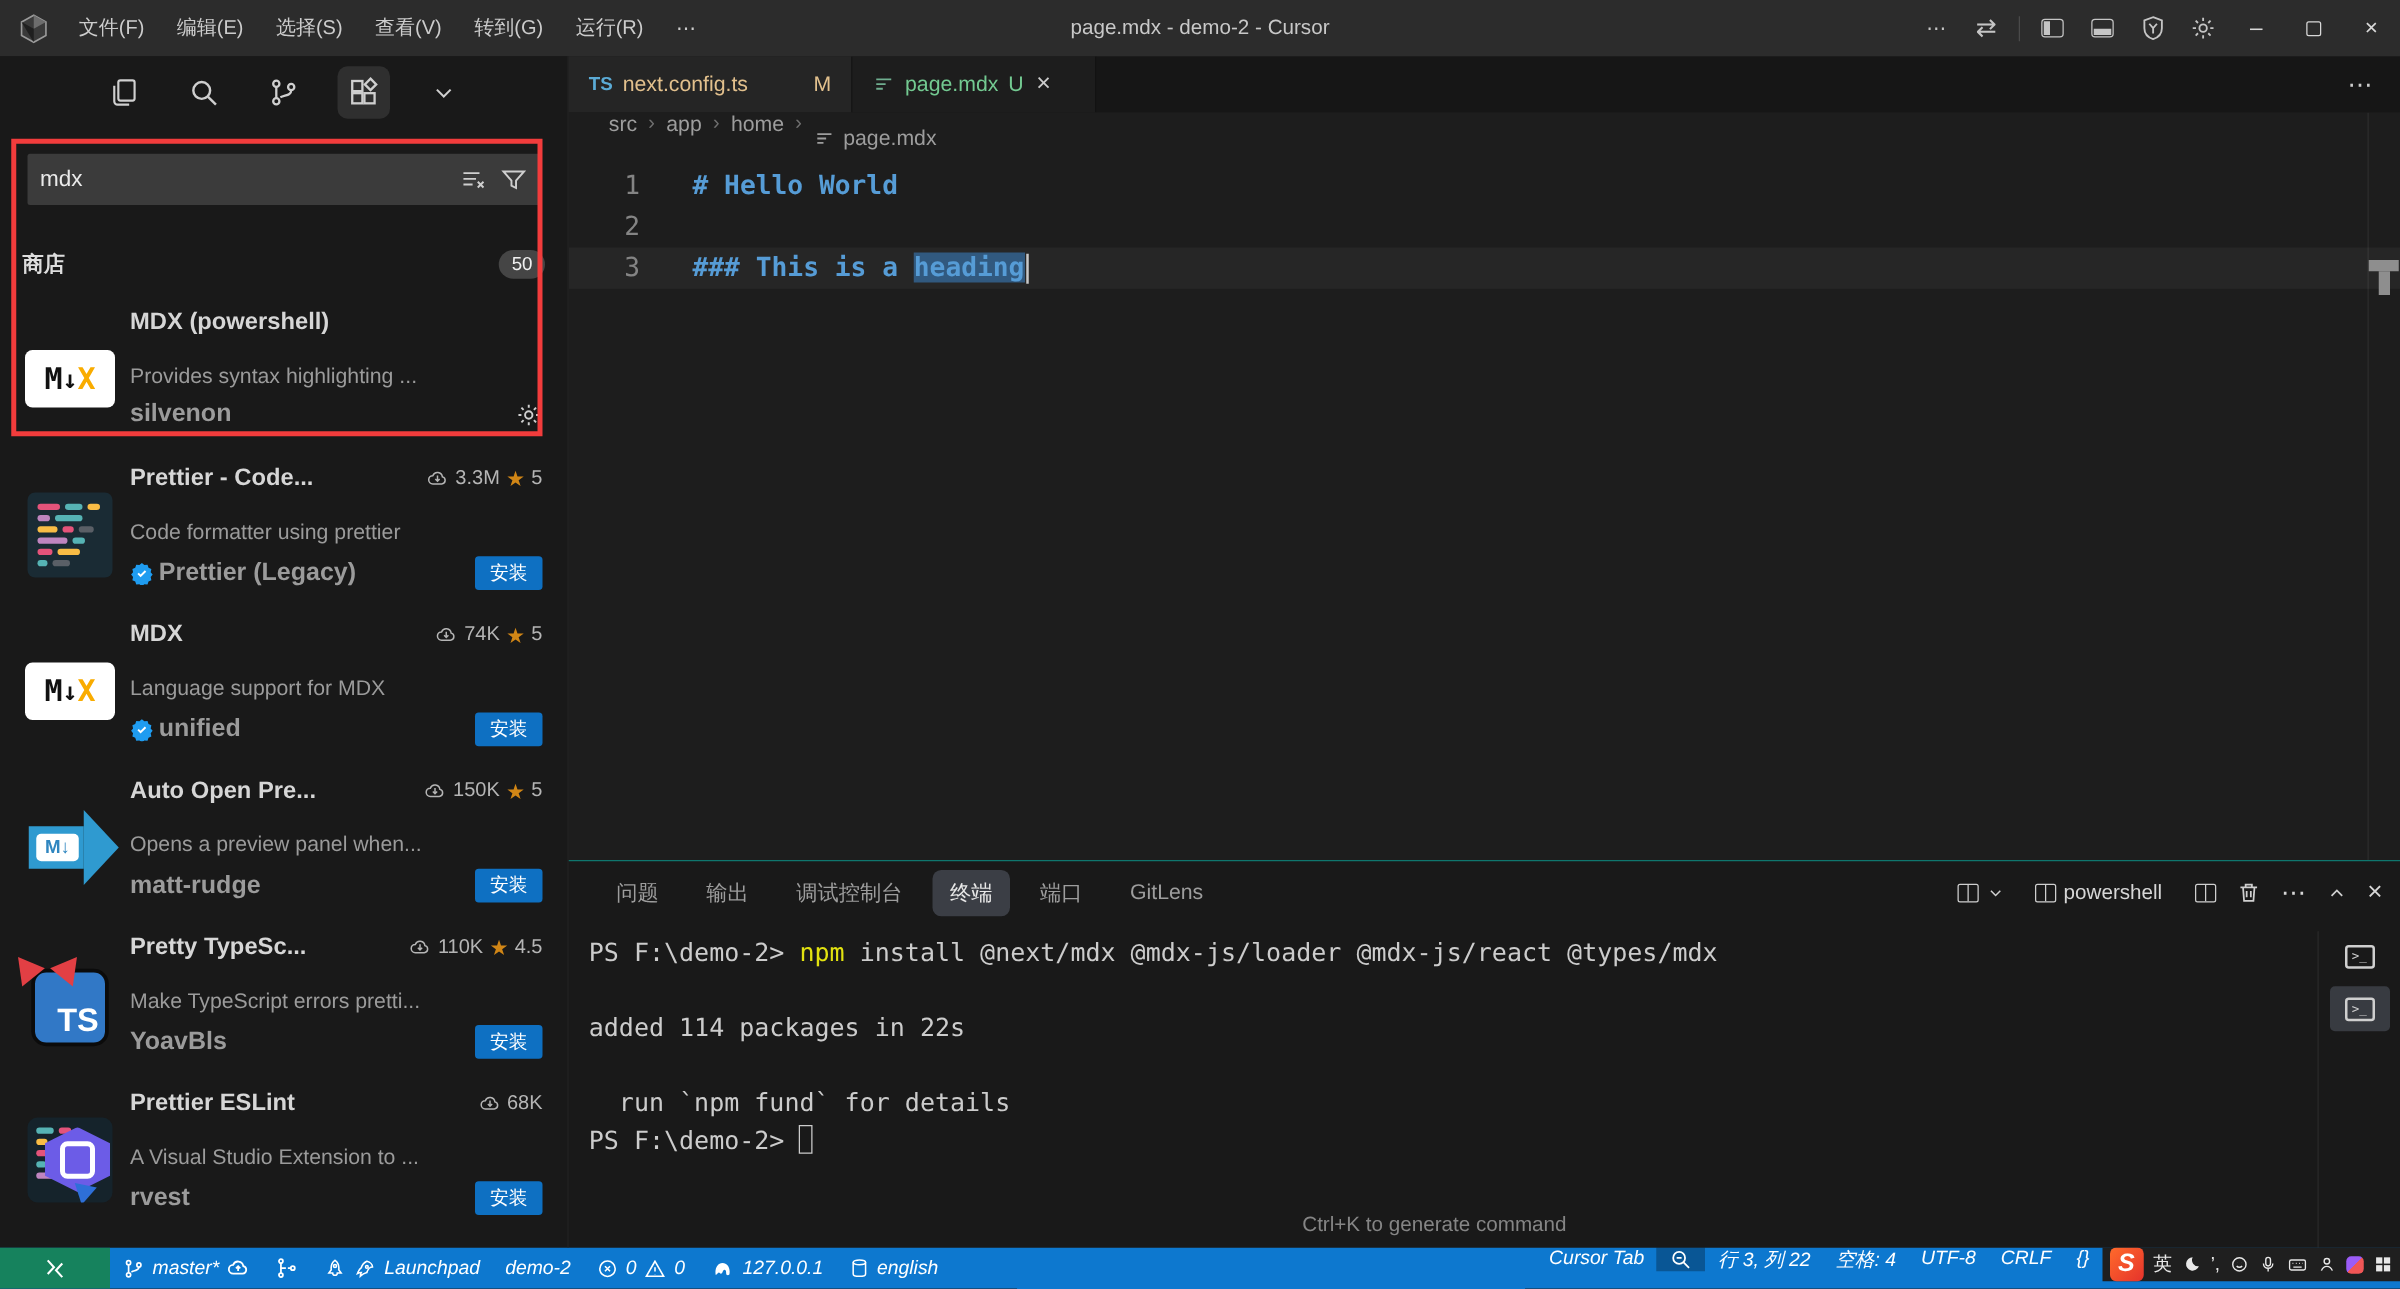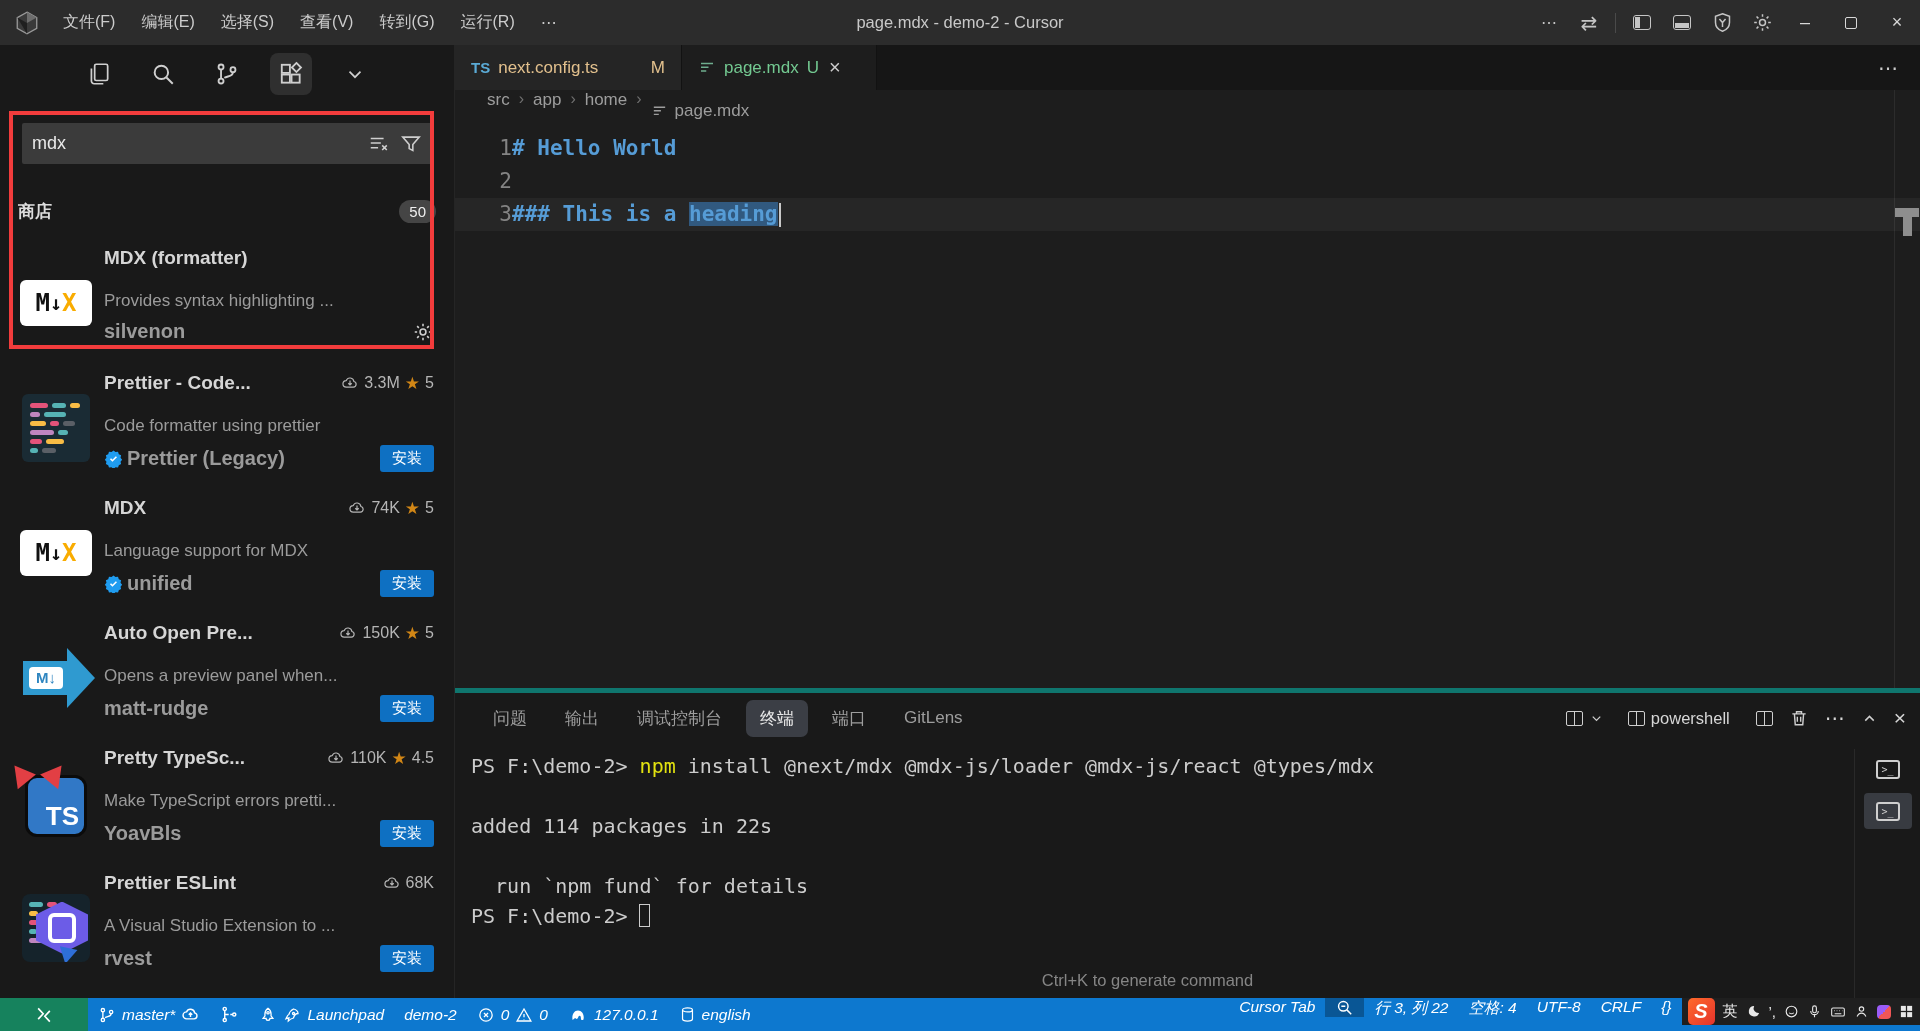--- a/index.html
+++ b/index.html
@@ -76,30 +76,30 @@
   .untracked { color:#73c991; }
   .tab-close { color:#cccccc; font-size:20px; margin-left:2px; }
   .tab-overflow { margin-left:auto; display:flex; align-items:center; padding-right:22px; color:#cccccc; font-size:20px; }
   .editor-area { height:598px; background:#1d1d1d; position:relative; overflow:hidden; }
   .breadcrumb { height:42px; display:flex; padding-left:32px; font-size:17px; color:#9d9d9d; gap:9px; }
   .bc-sep { color:#6f6f6f; font-size:16px; }
   .bc-file { display:flex; align-items:center; gap:7px; }
   .code { font-family:"DejaVu Sans Mono",monospace; font-size:21px; }
   .code-line { display:flex; height:33px; line-height:33px; white-space:pre; }
   .ln { width:57px; text-align:right; color:#848484; flex:none; }
-  .code-text { color:#569cd6; font-weight:bold; }
+  .code-text { margin-left:42px; color:#569cd6; font-weight:bold; }
   .cur-line { background:rgba(255,255,255,0.045); }
   .sel { background:#31597f; }
   .caret { display:inline-block; width:2px; height:24px; background:#c8c8c8; vertical-align:middle; margin-left:1px; }
   .minimap { position:absolute; right:0; top:0; bottom:0; width:26px; border-left:1px solid rgba(255,255,255,0.07); }
   .t-marker { position:absolute; right:1px; top:118px; width:24px; height:28px; }
   .t-marker .bar { width:24px; height:9px; background:#8e8e8e; }
   .t-marker .stem { width:9px; height:19px; background:#8e8e8e; margin:0 auto; }
   
-  .panel { height:310px; background:#191919; border-top:5px solid #0f766e; display:flex; flex-direction:column; position:relative; }
+  .panel { height:310px; background:#191919; border-top:1px solid #0f766e; display:flex; flex-direction:column; position:relative; }
   .panel-header { height:50px; display:flex; align-items:center; padding:0 14px 0 24px; }
   .ptab { font-size:17px; color:#9d9d9d; padding:7px 14px; margin-right:10px; border-radius:7px; }
   .ptab.active { background:#3b3e45; color:#e8e8e8; }
   .ph-right { margin-left:auto; display:flex; align-items:center; gap:16px; color:#cfcfcf; }
   .splitbox { width:17px; height:15px; border:1.6px solid #cfcfcf; border-radius:2px; position:relative; }
   .splitbox::after { content:""; position:absolute; left:7px; top:0; bottom:0; width:1.6px; background:#cfcfcf; }
   .ph-item { display:flex; align-items:center; gap:6px; font-size:16.5px; color:#d6d6d6; }
   .ps-ico { width:24px; height:19px; border:2px solid #cfcfcf; border-radius:3px; font-size:10px; line-height:15px; text-align:center; font-family:"DejaVu Sans Mono",monospace; color:#cfcfcf; }
   .panel-body { flex:1; position:relative; font-family:"DejaVu Sans Mono",monospace; font-size:20px; color:#cccccc; }
   .term-lines { padding:8px 0 0 16px; }
@@ -233,21 +233,21 @@
       <div class="ext-row">
         <div class="ext-icon-wrap">
             <div class="mdx-logo">
               <span class="m">M</span>
               <span class="a">↓</span>
               <span class="x">X</span>
             </div>
           </div>
         <div class="ext-body">
           <div class="ext-title-row">
-              <span class="ext-name">MDX (formatter)</span>
+              <span class="ext-name">MDX (powershell)</span>
             </div>
           <div class="ext-desc">Provides syntax highlighting ...</div>
           <div class="ext-footer">
             <span class="ext-author">silvenon</span>
             <span class="gear-btn icon">
               <svg viewBox="0 0 24 24" width="22" height="22" fill="none" stroke="currentColor" stroke-width="1.7">
                   <circle cx="12" cy="12" r="3.2"></circle>
                   <path d="M12 3v2.6M12 18.4V21M3 12h2.6M18.4 12H21M5.6 5.6l1.9 1.9M16.5 16.5l1.9 1.9M18.4 5.6l-1.9 1.9M7.5 16.5l-1.9 1.9"></path>
                 </svg>
             </span>

